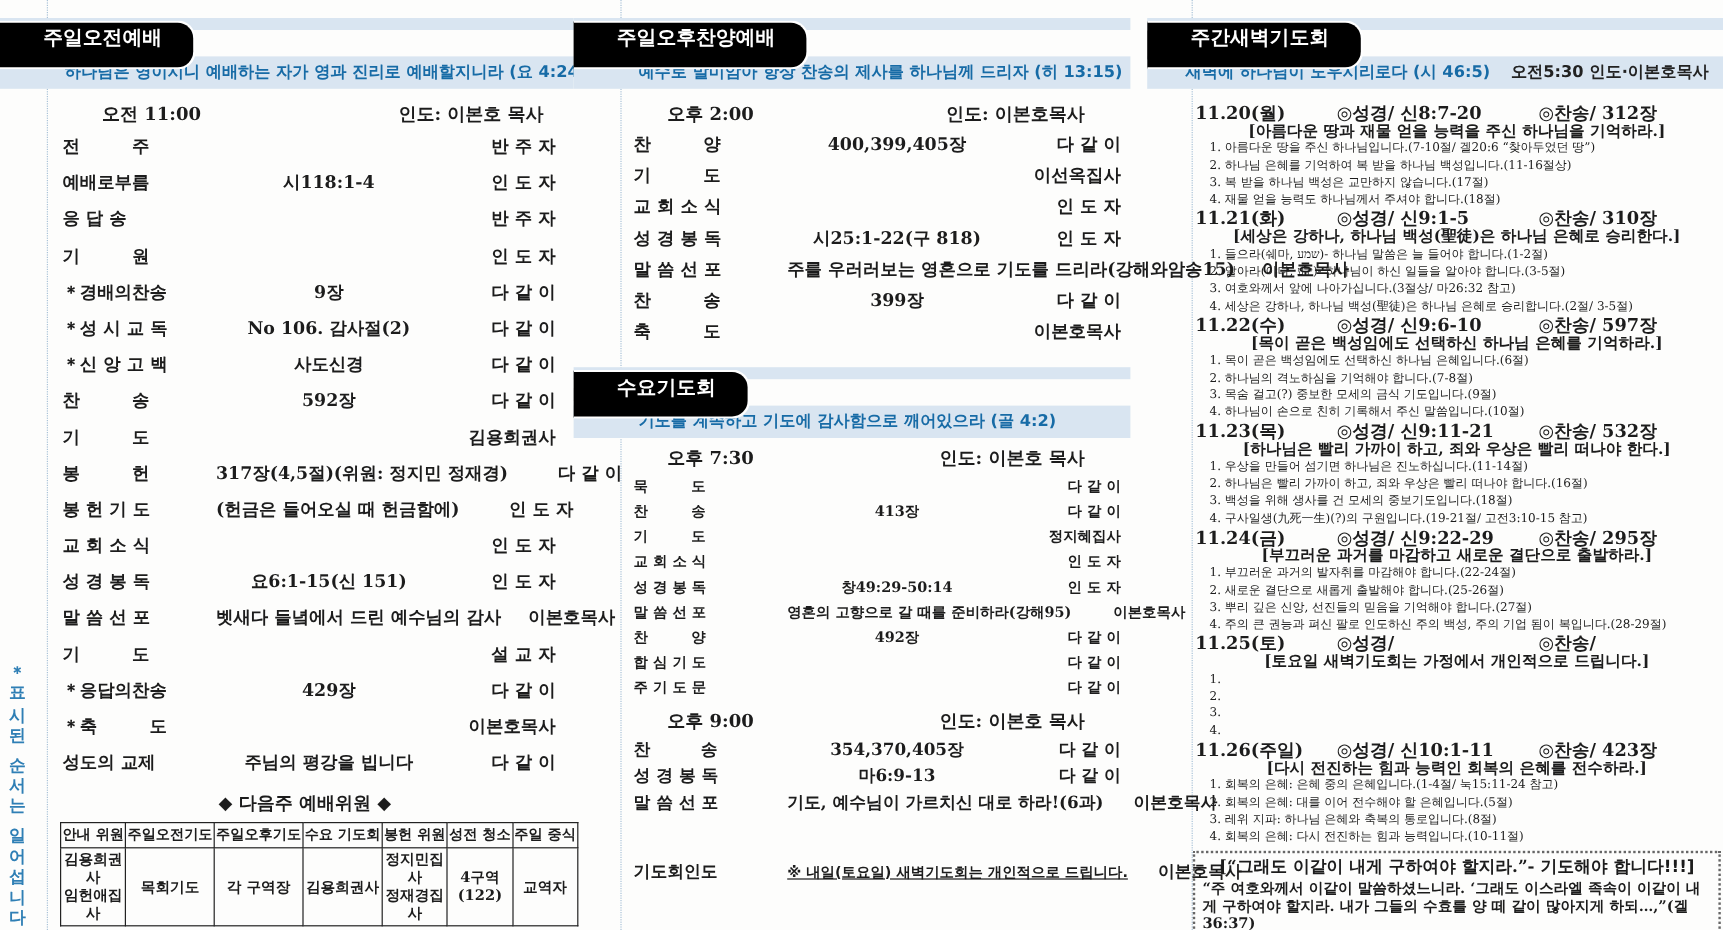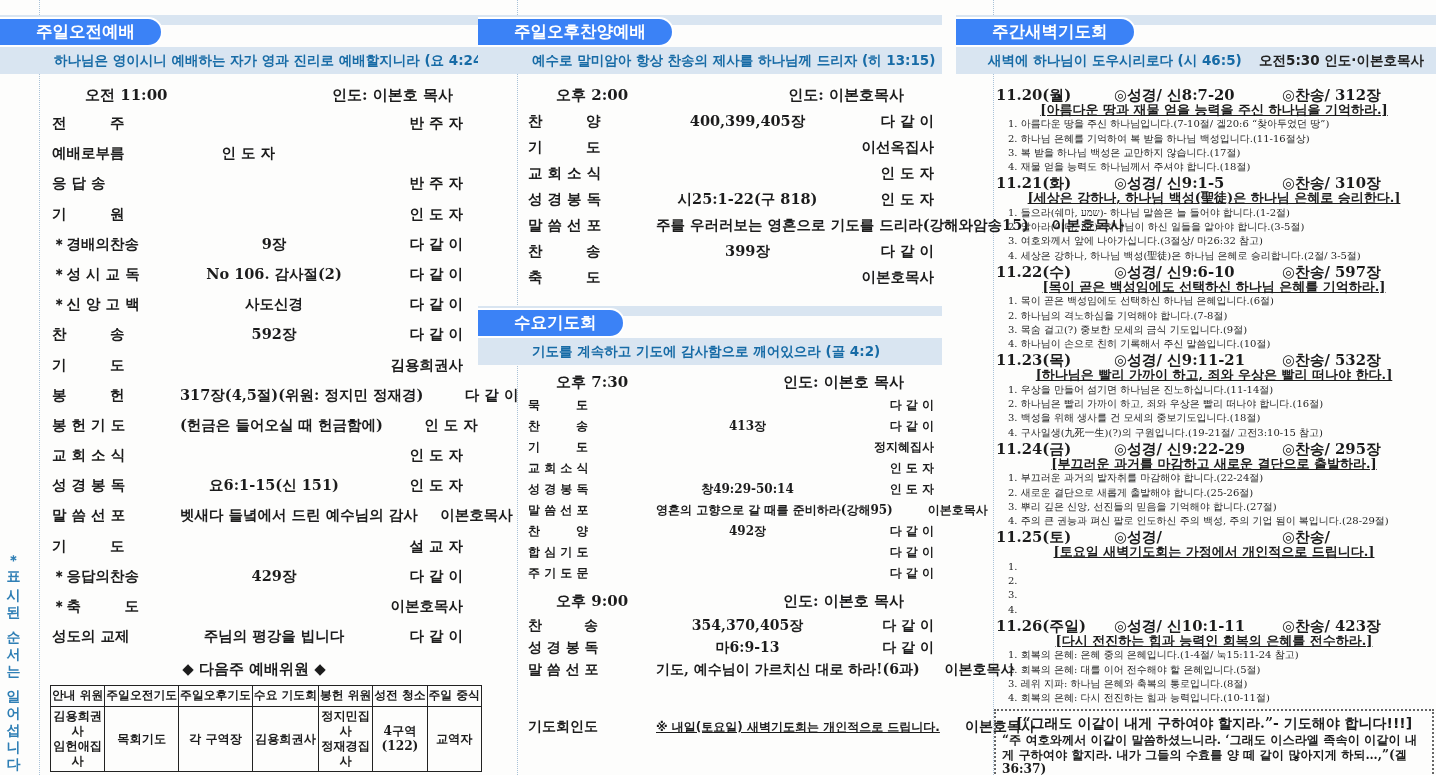--- a/index.html
+++ b/index.html
@@ -17,24 +17,24 @@
   .col{position:absolute;top:15px;}
   #col1{left:0;width:478px;}
   #col2{left:478px;width:464px;}
   #col3{left:956px;width:480px;}
 
   
   .head-top{position:relative;height:32px;}
   .head-top::before{content:"";position:absolute;top:0;left:0;right:0;height:10px;background:#d9e5f1;}
   .pill{
     position:absolute;top:2px;left:0;
-    background:#3b82f6;color:#fff;
+    background:#000000;color:#fff;
     font-family:"DejaVu Sans","Liberation Sans",sans-serif;
     font-weight:bold;font-size:16.5px;line-height:26px;height:26px;
-    padding:0 26px 0 36px;border-radius:0 15px 15px 0;
+    padding:0 26px 11px 36px;border-radius:0 15px 15px 0;
     border:2px solid #fff;border-left:none;box-sizing:content-box;
   }
   .verse-bar{
     background:#d9e5f1;min-height:22px;line-height:22px;
     font-size:13.5px;color:#176ba6;font-weight:bold;
     font-family:"DejaVu Sans","Liberation Sans",sans-serif;
     padding:2px 10px 3px 54px;white-space:nowrap;
   }
   .verse-flex{display:flex;justify-content:space-between;padding-left:32px;padding-right:12px;}
   .verse-flex .leader-dark{color:#222;}
@@ -77,21 +77,21 @@
     border:1.5px solid #222;font-size:12.2px;font-weight:bold;text-align:center;
     padding:2px 1px;white-space:pre-line;line-height:15px;
   }
 
   
   .days{margin-top:12px;padding:0 4px 0 40px;}
   .day-head{display:flex;font-weight:bold;font-size:14.8px;line-height:17px;white-space:nowrap;}
   .d-date{flex:none;width:118px;}
   .d-scripture{flex:1;text-align:left;}
   .d-hymn{flex:none;width:150px;text-align:left;}
-  .theme{text-align:center;font-size:13px;line-height:14.3px;font-weight:bold;white-space:nowrap;text-decoration:underline;}
+  .theme{text-align:center;font-size:13px;line-height:14.3px;font-weight:bold;white-space:nowrap;}
   .point{font-size:10px;line-height:14.3px;padding-left:12px;white-space:nowrap;}
   .dawn-box{
     border:2px dotted #666;margin:4px 2px 0 38px;padding:3px 6px;
   }
   .box-title{text-align:center;font-size:14px;line-height:19px;font-weight:bold;white-space:nowrap;}
   .box-title .gothic{font-family:"DejaVu Sans","Liberation Sans",sans-serif;}
   .box-body{font-size:12.2px;line-height:14.5px;font-weight:bold;}
 </style>
 </head>
 <body>
@@ -116,20 +116,21 @@
   <div class="order s-morning">
 
       <div class="row">
         <span class="item">전　　　주</span>
         <span class="content"></span>
         <span class="by">반 주 자</span>
       </div>
 
       <div class="row">
         <span class="item">예배로부름</span>
+        <span class="content">시118:1-4</span>
         <span class="by">인 도 자</span>
       </div>
 
       <div class="row">
         <span class="item">응 답 송</span>
         <span class="content"></span>
         <span class="by">반 주 자</span>
       </div>
 
       <div class="row">

